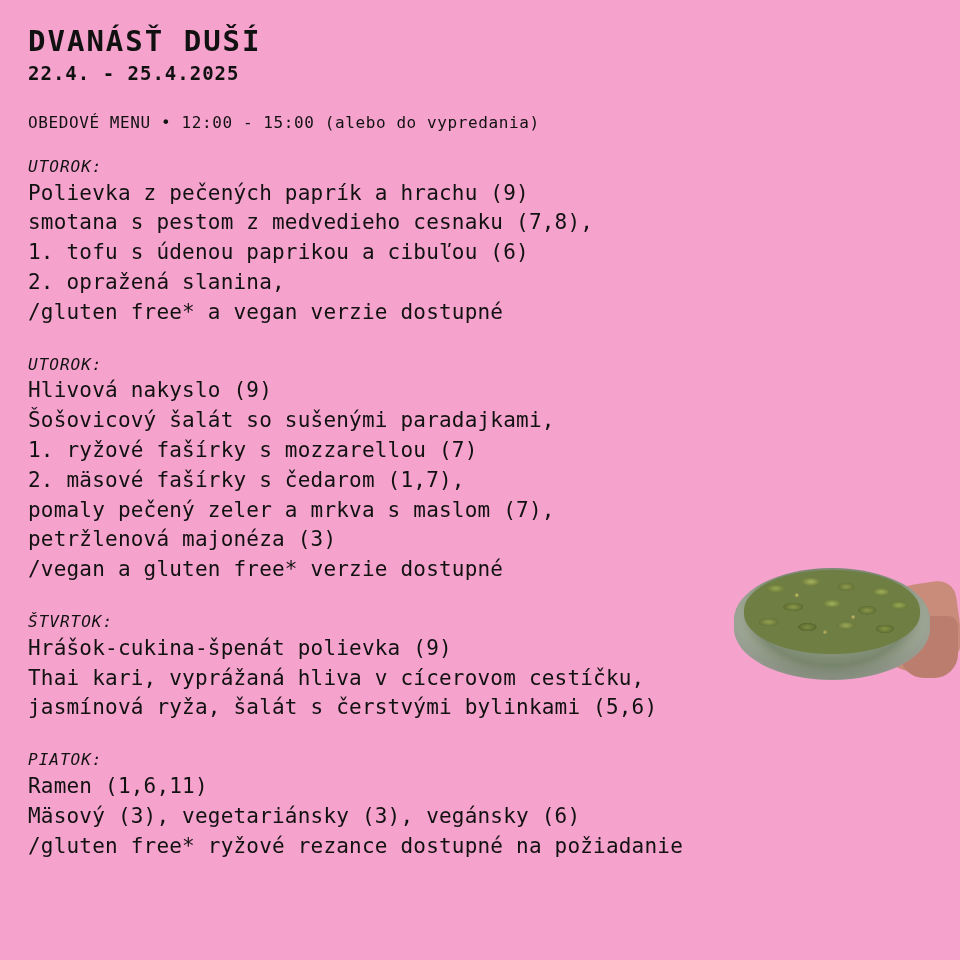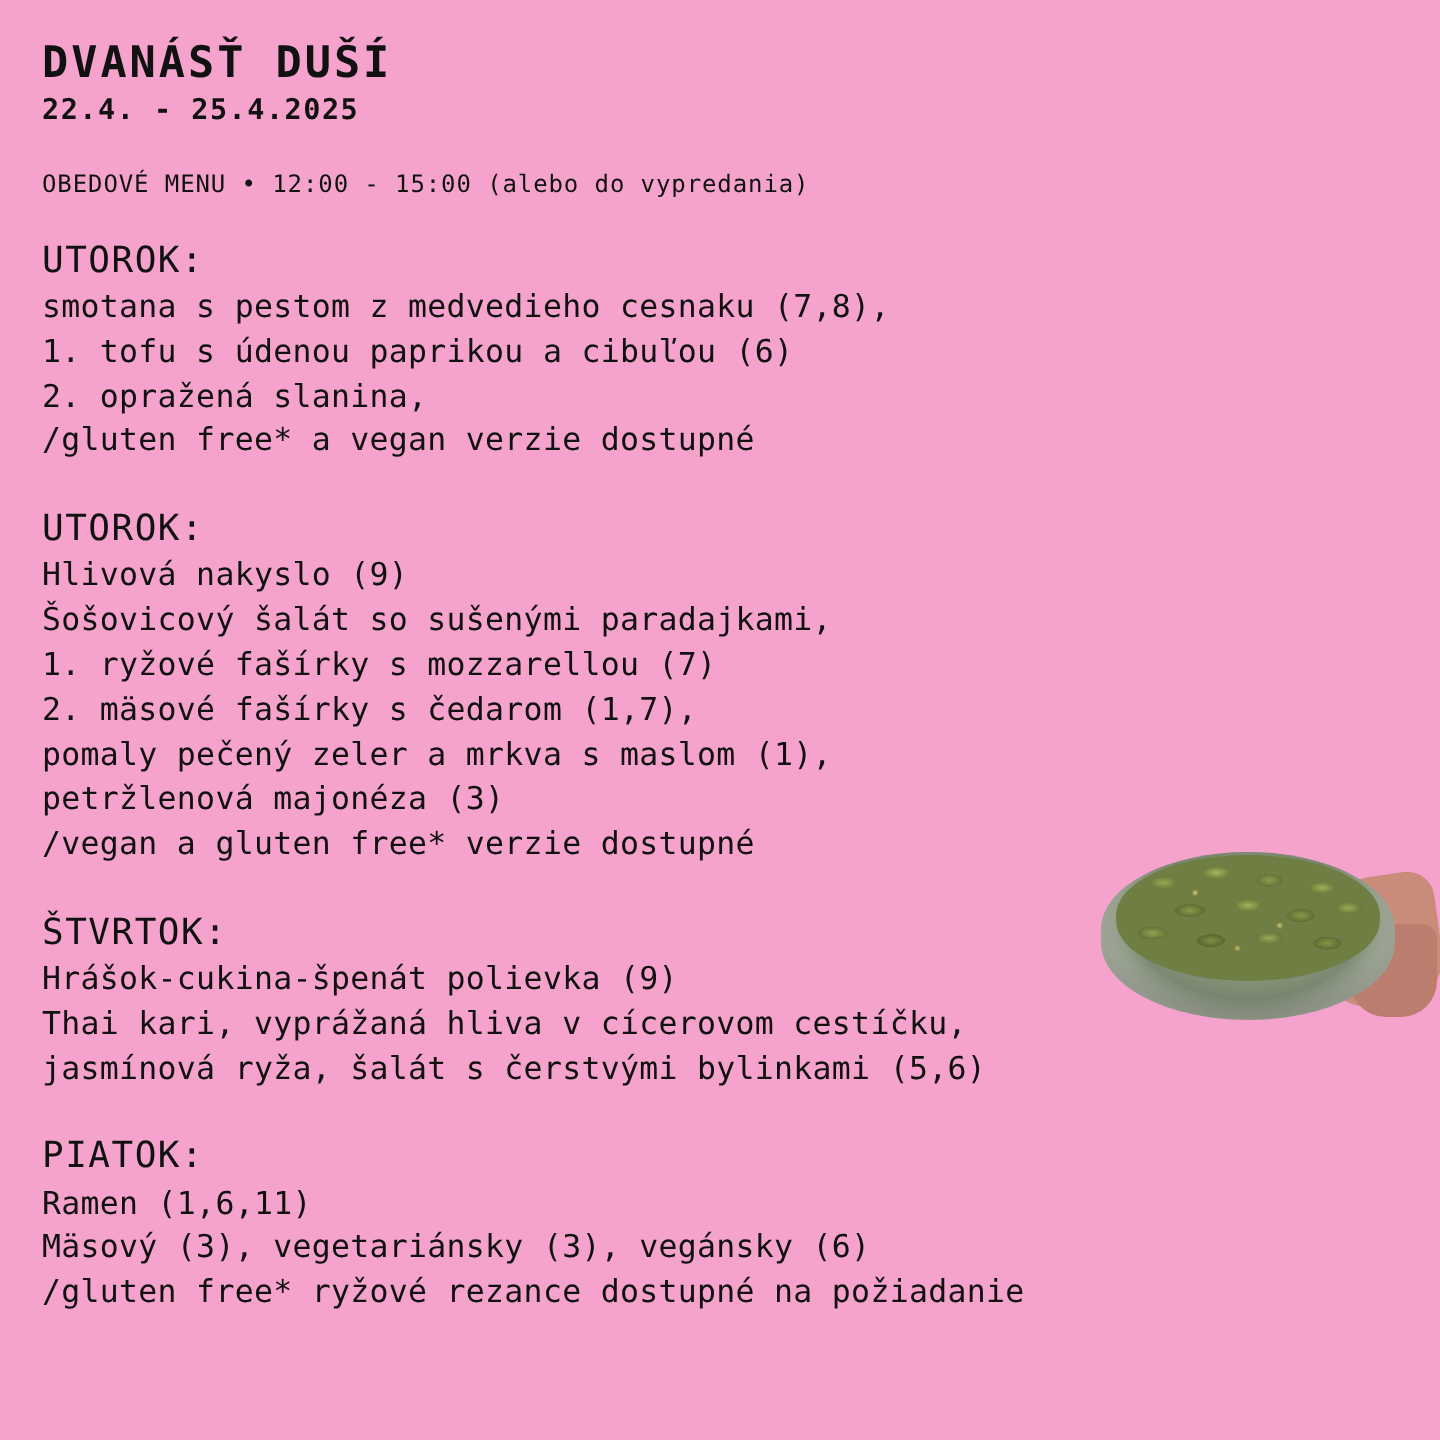--- a/index.html
+++ b/index.html
@@ -39,24 +39,25 @@
   .subheader {
     font-size: 16px;
     letter-spacing: 0.6px;
     line-height: 1.2;
     margin: 0 0 24px 0;
   }
   .day-block {
     margin: 0 0 26px 0;
   }
   .day-name {
-    font-size: 24px;
+    font-size: 16px;
     letter-spacing: 1px;
     line-height: 1.42;
     margin: 0;
+    font-style: italic;
   }
   .day-line {
     font-size: 21px;
     letter-spacing: 0.2px;
     line-height: 1.42;
     margin: 0;
     white-space: pre-wrap;
   }
   .note {
     font-size: 21px;
@@ -132,33 +133,34 @@
 <body>
 
 <div id="page">
 
   <h1 class="title">DVANÁSŤ DUŠÍ</h1>
   <div class="dates">22.4. - 25.4.2025</div>
   <div class="subheader">OBEDOVÉ MENU • 12:00 - 15:00 (alebo do vypredania)</div>
 
   <div class="day-block">
     <div class="day-name">UTOROK:</div>
+    <div class="day-line">Polievka z pečených paprík a hrachu (9)</div>
     <div class="day-line">smotana s pestom z medvedieho cesnaku (7,8),</div>
     <div class="day-line">1. tofu s údenou paprikou a cibuľou (6)</div>
     <div class="day-line">2. opražená slanina,</div>
     <div class="note">/gluten free* a vegan verzie dostupné</div>
   </div>
 
   <div class="day-block">
     <div class="day-name">UTOROK:</div>
     <div class="day-line">Hlivová nakyslo (9)</div>
     <div class="day-line">Šošovicový šalát so sušenými paradajkami,</div>
     <div class="day-line">1. ryžové fašírky s mozzarellou (7)</div>
     <div class="day-line">2. mäsové fašírky s čedarom (1,7),</div>
-    <div class="day-line">pomaly pečený zeler a mrkva s maslom (1),</div>
+    <div class="day-line">pomaly pečený zeler a mrkva s maslom (7),</div>
     <div class="day-line">petržlenová majonéza (3)</div>
     <div class="note">/vegan a gluten free* verzie dostupné</div>
   </div>
 
   <div class="day-block">
     <div class="day-name">ŠTVRTOK:</div>
     <div class="day-line">Hrášok-cukina-špenát polievka (9)</div>
     <div class="day-line">Thai kari, vyprážaná hliva v cícerovom cestíčku,</div>
     <div class="day-line">jasmínová ryža, šalát s čerstvými bylinkami (5,6)</div>
   </div>

